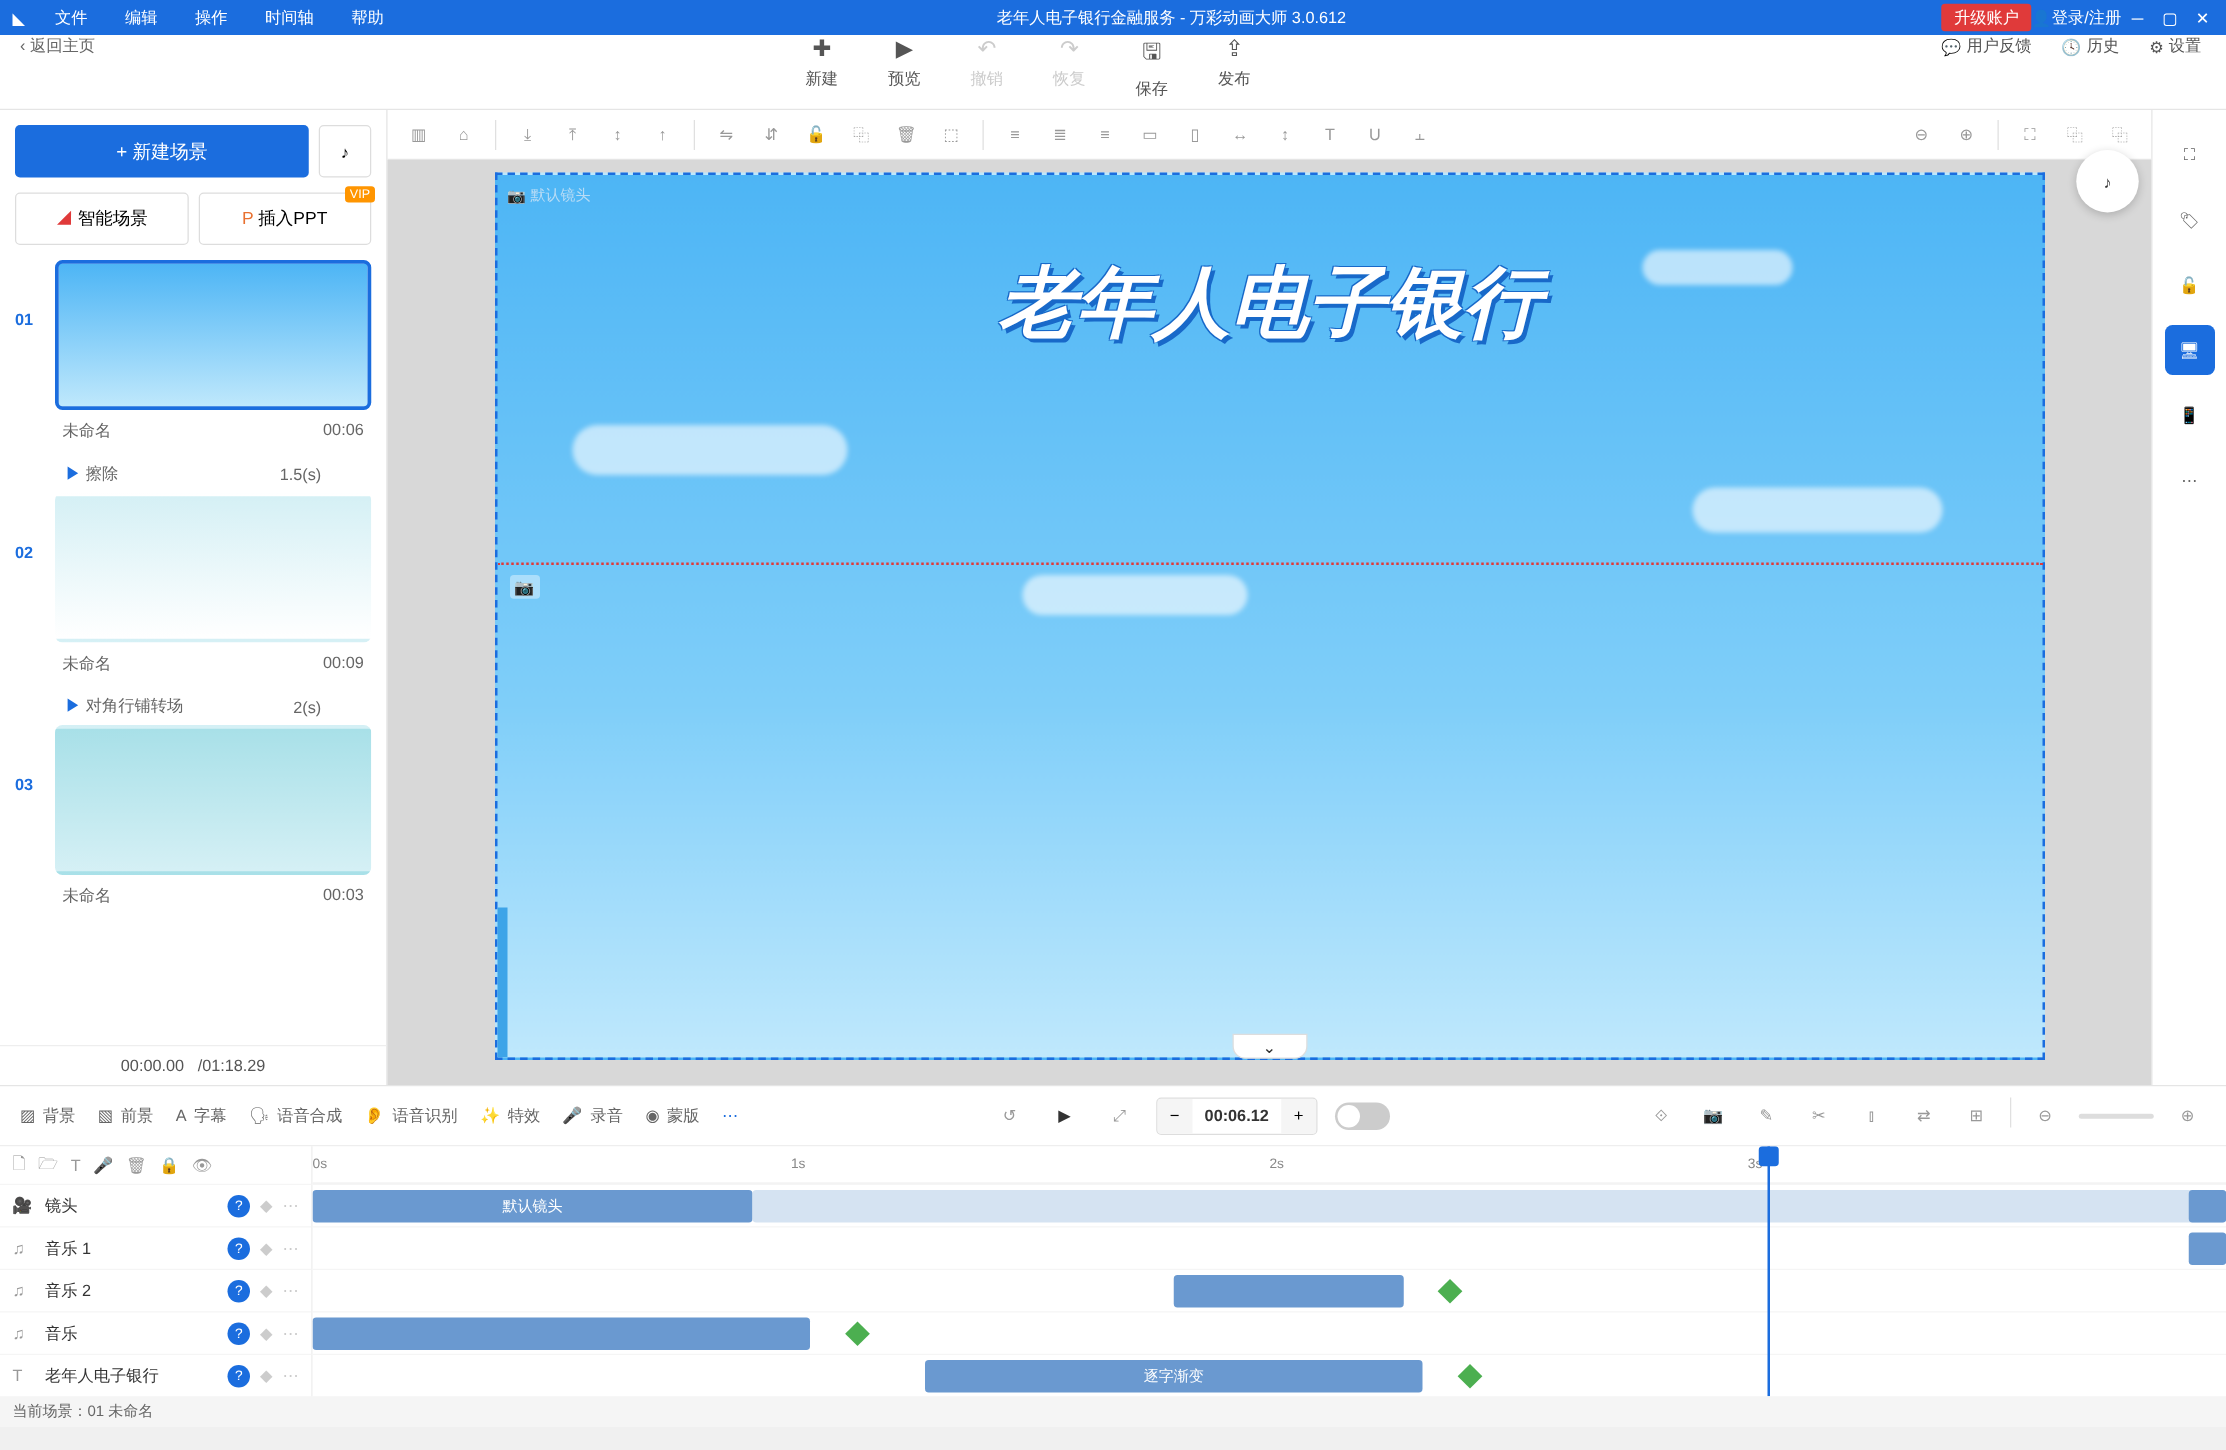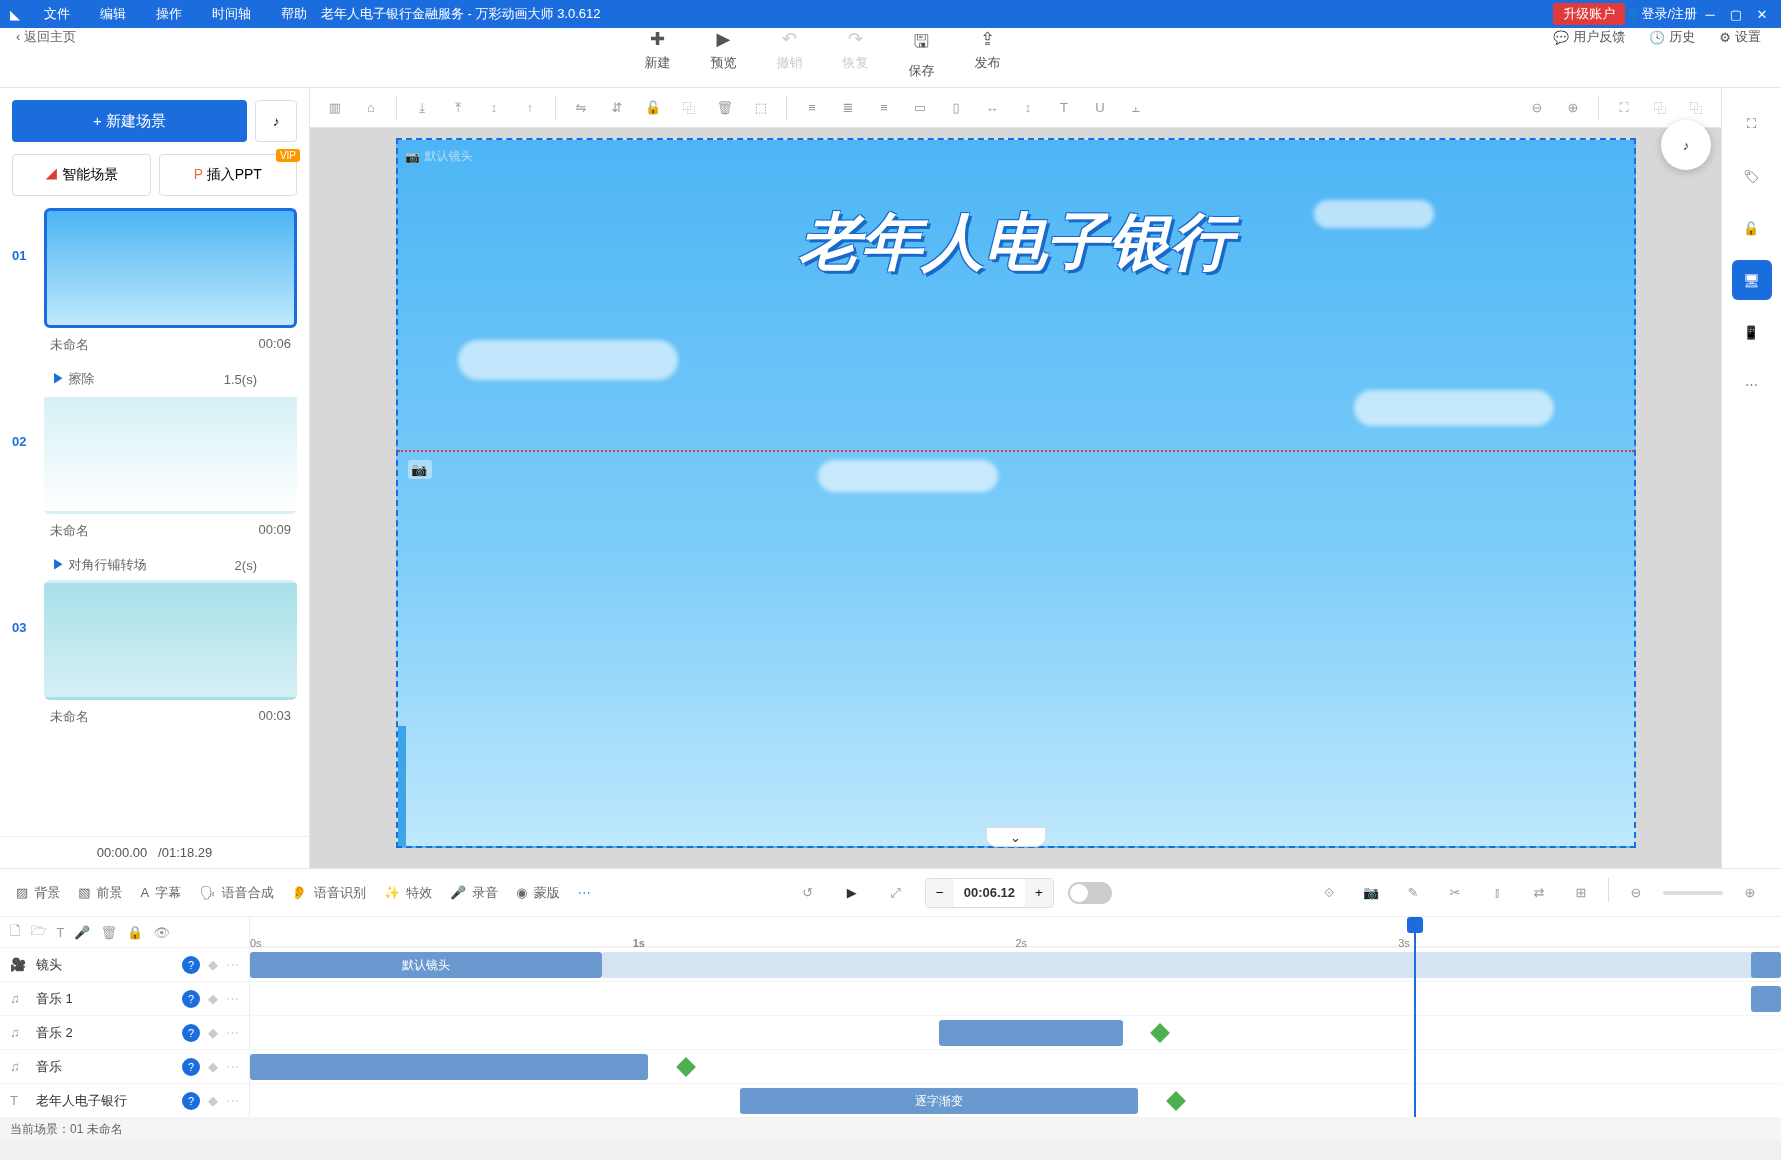--- a/index.html
+++ b/index.html
@@ -1,21 +1,21 @@
 <!DOCTYPE html>
 <html><head>
 <meta charset="utf-8">
 <style>
 *{margin:0;padding:0;box-sizing:border-box;font-family:"Microsoft YaHei",sans-serif}
 body{background:#f0f0f0;overflow:hidden;width:1781px;height:1160px;font-size:13px;color:#333}
 .titlebar{height:28px;background:#1b6dde;display:flex;align-items:center;color:#fff}
 .titlebar .logo{width:30px;height:28px;display:flex;align-items:center;justify-content:center}
 .titlebar .menu{display:flex;gap:2px}
 .titlebar .menu span{padding:0 14px;height:28px;line-height:28px;cursor:pointer;color:#fff}
-.titlebar .title{flex:1;text-align:left}
+.titlebar .title{flex:1;text-align:center}
 .titlebar .right{display:flex;align-items:center;gap:0;padding-right:6px}
 .titlebar .upgrade{background:#e03a3a;padding:2px 10px;border-radius:3px}
 .titlebar .winbtn{width:26px;height:26px;display:flex;align-items:center;justify-content:center;cursor:pointer}
 .topbar{height:60px;background:#fff;display:flex;align-items:flex-start;border-bottom:1px solid #e5e5e5}
 .topbar .back{padding:0 16px;color:#666;cursor:pointer}
 .topbar .actions{flex:1;display:flex;justify-content:center;gap:40px}
 .topbar .action{display:flex;flex-direction:column;align-items:center;gap:4px;cursor:pointer;color:#555}
 .topbar .action.disabled{color:#ccc}
 .topbar .rightlinks{display:flex;gap:24px;padding-right:20px;color:#555}
 .topbar .rightlinks span{cursor:pointer;display:flex;align-items:center;gap:4px}
@@ -73,21 +73,21 @@
 .btoolbar .right{display:flex;gap:12px;color:#888}
 .timeline{display:flex}
 .tl-left{width:250px;border-right:1px solid #eee}
 .tl-head{height:30px;display:flex;align-items:center;gap:10px;padding:0 10px;color:#999}
 .tl-row{height:34px;display:flex;align-items:center;padding:0 10px;gap:8px;border-top:1px solid #f5f5f5}
 .tl-row .icon{width:18px;color:#999}
 .tl-row .label{flex:1}
 .tl-row .help{width:18px;height:18px;background:#1b6dde;color:#fff;border-radius:50%;font-size:11px;display:flex;align-items:center;justify-content:center}
 .tl-right{flex:1;position:relative;overflow:hidden}
 .ruler{height:30px;position:relative;border-bottom:1px solid #eee}
-.ruler .tick{position:absolute;top:20px;font-size:11px;color:#888}
+.ruler .tick{position:absolute;top:8px;font-size:11px;color:#888}
 .playhead{position:absolute;top:0;bottom:0;width:2px;background:#1b6dde;z-index:5}
 .playhead::before{content:"";position:absolute;top:0;left:-7px;width:16px;height:16px;background:#1b6dde;border-radius:3px}
 .track{height:34px;position:relative;border-top:1px solid #f5f5f5}
 .clip{position:absolute;top:4px;height:26px;background:#6a99d0;border-radius:3px;color:#fff;font-size:12px;display:flex;align-items:center;justify-content:center;overflow:hidden}
 .clip.light{background:#d5e3f2;color:#6a99d0}
 .diamond{position:absolute;top:10px;width:14px;height:14px;background:#4caf50;transform:rotate(45deg)}
 .status{height:24px;background:#f5f5f5;padding:0 10px;line-height:24px;color:#666;font-size:12px}
 svg{width:16px;height:16px}
 </style>
 </head>
@@ -369,21 +369,21 @@
             <span class="label">老年人电子银行</span>
             <span class="help">?</span>
             <span style="color:#ccc">◆</span>
             <span style="color:#ccc">⋯</span>
           </div>
         </div>
     </div>
     <div class="tl-right" id="tl-right">
       <div class="ruler" id="ruler">
           <div class="tick" style="left: 0%;">0s</div>
-          <div class="tick" style="left: 25%; font-weight: bold;">1s</div>
+          <div class="tick" style="left: 25%;">1s</div>
           <div class="tick" style="left: 50%;">2s</div>
           <div class="tick" style="left: 75%;">3s</div>
         </div>
       <div class="track">
         <div class="clip" id="clip-cam" style="left: 0%; width: 23%;">
             <span>默认镜头</span>
           </div>
         <div class="clip light" id="clip-camlight" style="left: 23%; width: 77%;"></div>
         <div class="clip" style="right:0;width:30px"></div>
       </div>

